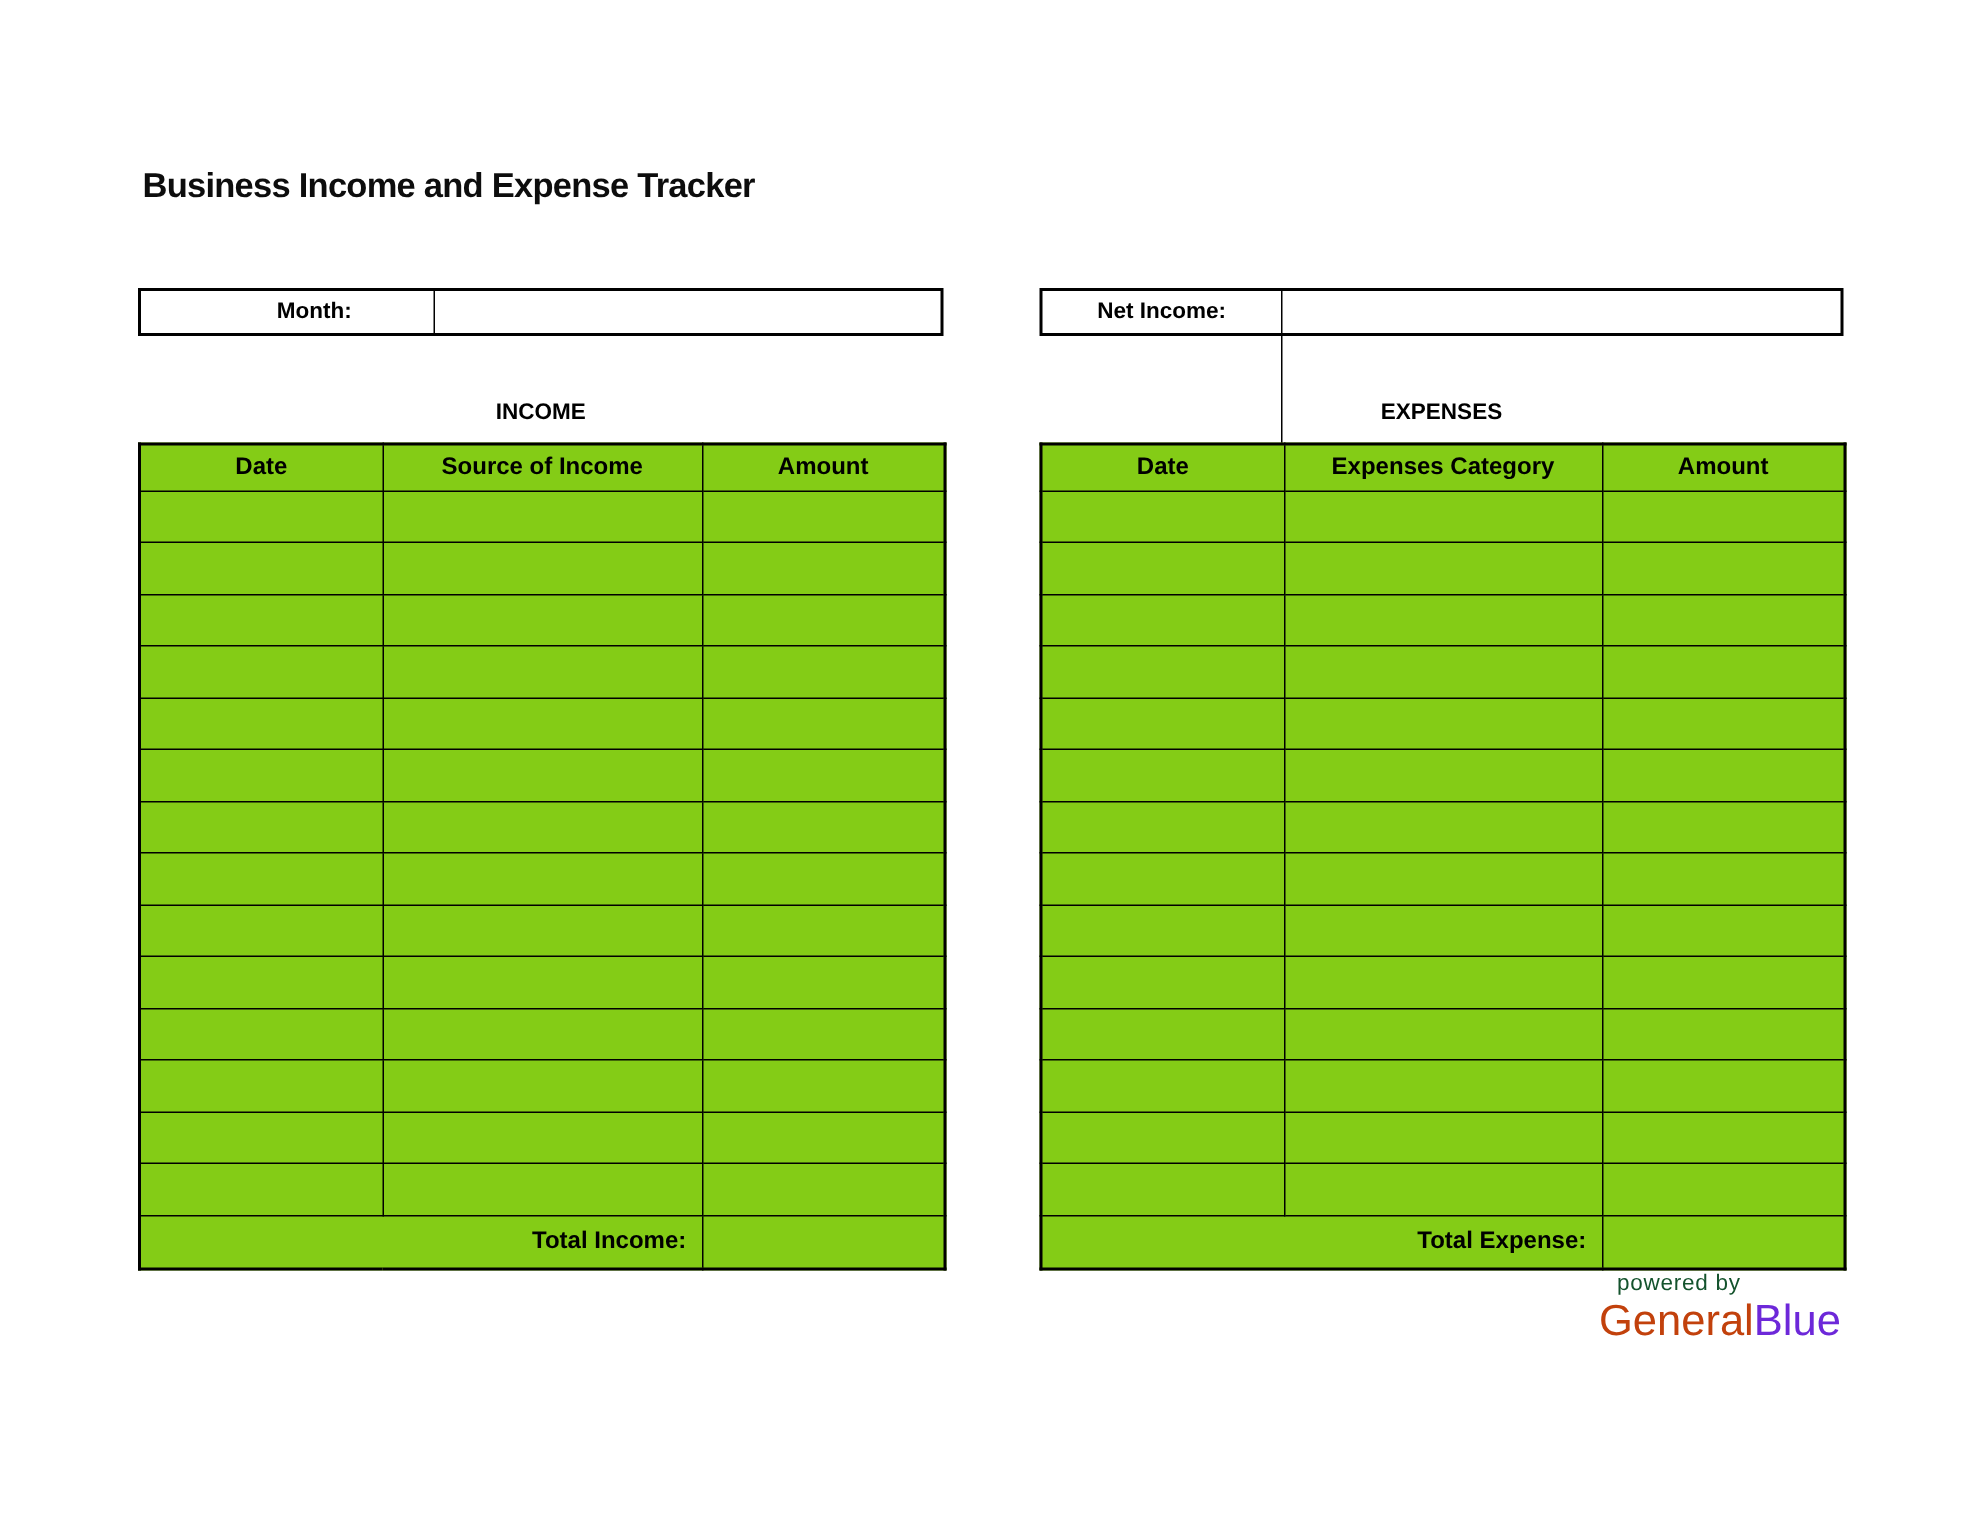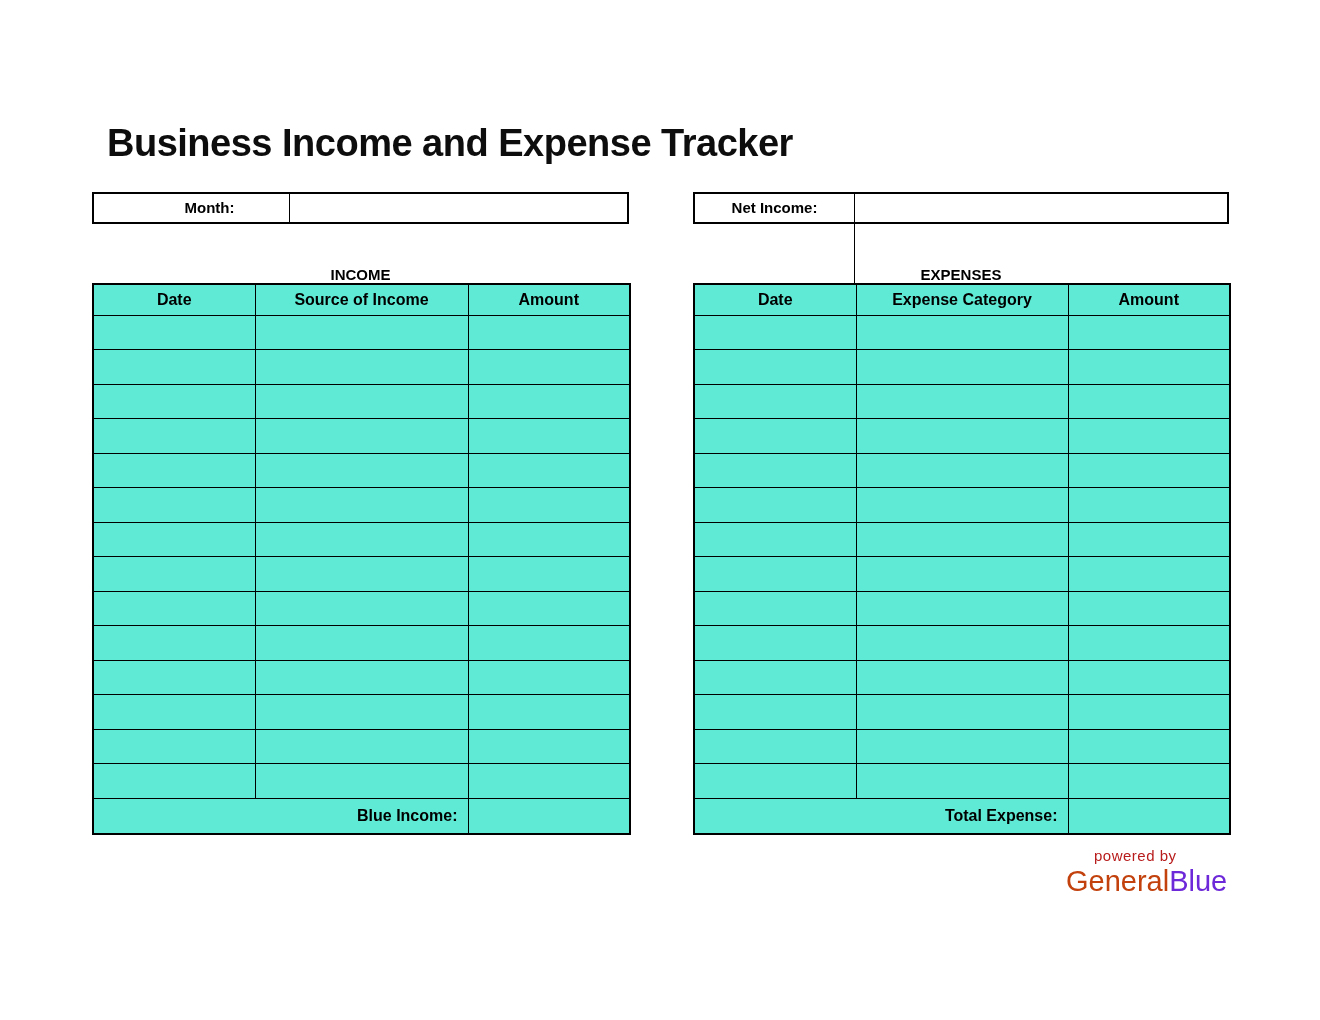--- a/index.html
+++ b/index.html
@@ -13,22 +13,22 @@
     height: 1020px;
     background: #ffffff;
     font-family: "Liberation Sans", sans-serif;
     color: #000000;
     overflow: hidden;
   }
   .page-title {
     position: absolute;
     left: 95px;
     top: 110px;
-    margin: 12px;
-    font-size: 38px;
+    margin: 0;
+    font-size: 23px;
     font-weight: bold;
     letter-spacing: -0.5px;
     color: #0d0d0d;
     white-space: nowrap;
   }
   
   .field-box {
     position: absolute;
     top: 192px;
     height: 32px;
@@ -61,25 +61,25 @@
     top: 266px;
     font-size: 15px;
     font-weight: bold;
     text-align: center;
   }
   .section-title.income   { left: 92px;  width: 537px; }
   .section-title.expenses { left: 693px; width: 536px; }
   
   table.tracker-table {
     position: absolute;
-    top: 283px;
+    top: 295px;
     border-collapse: collapse;
     table-layout: fixed;
     border: 2px solid #000000;
-    background: #5eead4;
+    background: #84cc16;
   }
   table.income-table   { left: 92px;  width: 537px; }
   table.expenses-table { left: 693px; width: 536px; }
   .tracker-table th,
   .tracker-table td {
     border: 1px solid #000000;
     padding: 0 6px;
     font-size: 16px;
     box-sizing: border-box;
     overflow: hidden;
@@ -101,23 +101,23 @@
   }
   
   .brand {
     position: absolute;
     left: 1066px;
     top: 847px;
     width: 162px;
   }
   .brand .powered-by {
     display: block;
-    margin-left: 28px;
+    margin-left: 12px;
     font-size: 15px;
-    color: #b91c1c;
+    color: #14532d;
     letter-spacing: 0.5px;
   }
   .brand .brand-name {
     display: block;
     margin-top: 1px;
     font-size: 29px;
     line-height: 32px;
     white-space: nowrap;
   }
   .brand .brand-first { color: #c2410c; }
@@ -223,36 +223,36 @@
           <td></td>
         </tr>
         <tr>
           <td></td>
           <td></td>
           <td></td>
         </tr>
       </tbody>
     <tfoot>
       <tr>
-        <td colspan="2" class="total-label">Blue Income:</td>
+        <td colspan="2" class="total-label">Total Income:</td>
         <td></td>
       </tr>
     </tfoot>
   </table>
 
   <table class="tracker-table expenses-table">
     <colgroup>
       <col style="width:162px">
       <col style="width:212px">
       <col style="width:162px">
     </colgroup>
     <thead>
       <tr>
         <th>Date</th>
-        <th>Expense Category</th>
+        <th>Expenses Category</th>
         <th>Amount</th>
       </tr>
     </thead>
     <tbody>
         <tr>
           <td></td>
           <td></td>
           <td></td>
         </tr>
         <tr>

